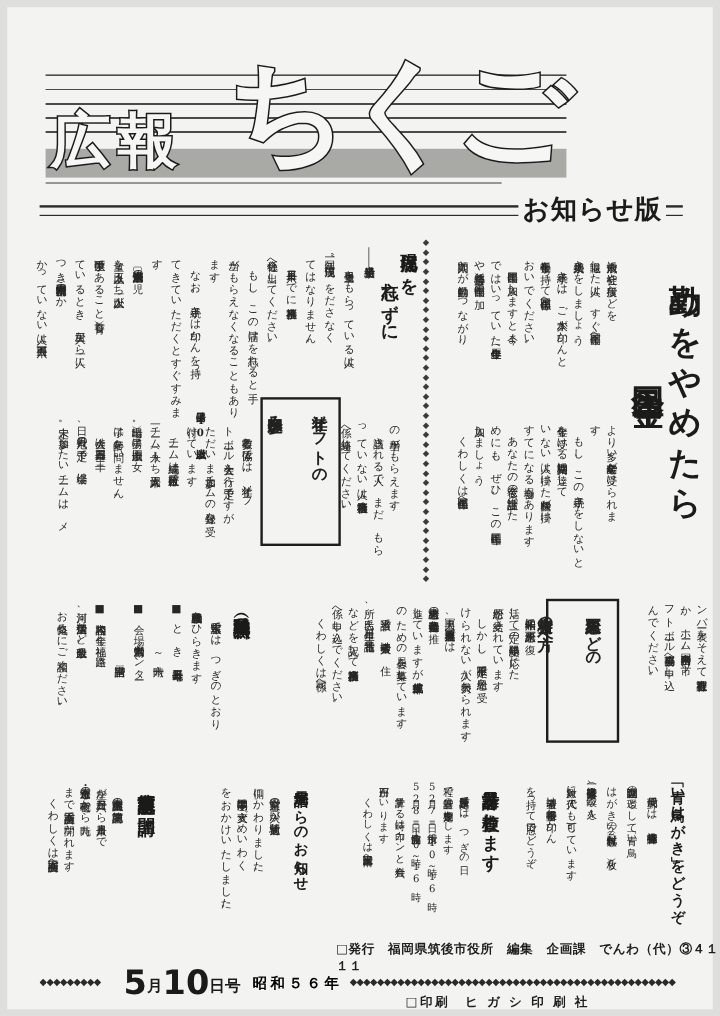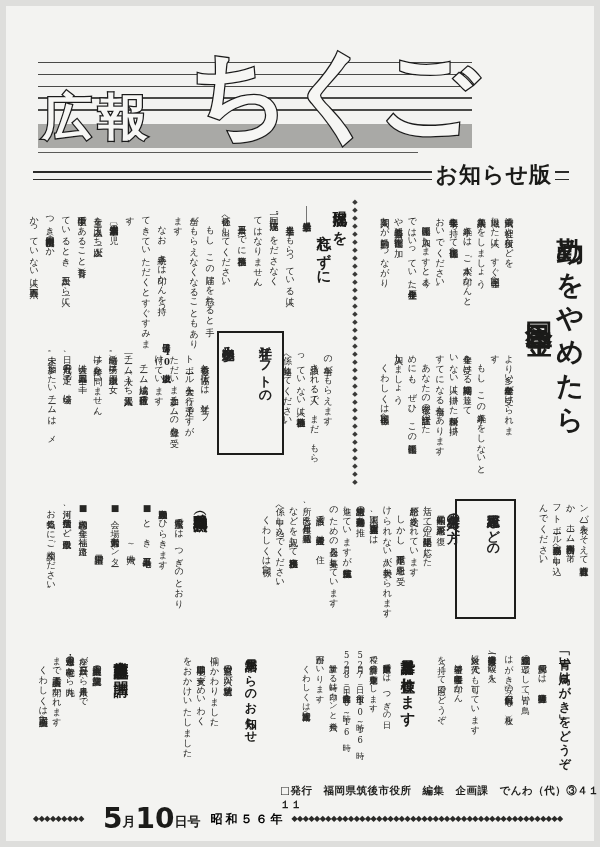--- a/index.html
+++ b/index.html
@@ -235,14 +235,15 @@
     <div id="issue-date">
       <span class="issue-big">5</span>
       <span class="issue-small">月</span>
       <span class="issue-big">10</span>
       <span class="issue-small">日号</span>
     </div>
     <div id="issue-era">昭和５６年</div>
     <div class="chain-h" id="chain-right">◆◆◆◆◆◆◆◆◆◆◆◆◆◆◆◆◆◆◆◆◆◆◆◆◆◆◆◆◆◆◆◆◆◆◆◆◆◆◆◆◆◆◆◆◆◆◆◆</div>
   </div>
 
+  <div class="abs" id="print-line">□印刷　ヒ ガ シ 印 刷 社</div>
 
 </div>
 
 </body></html>

